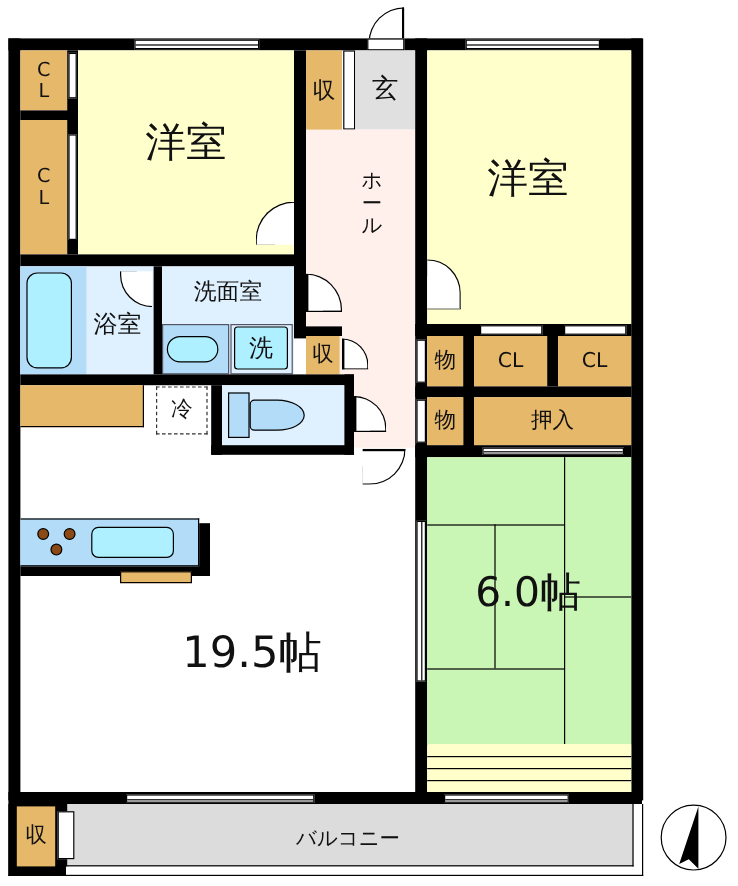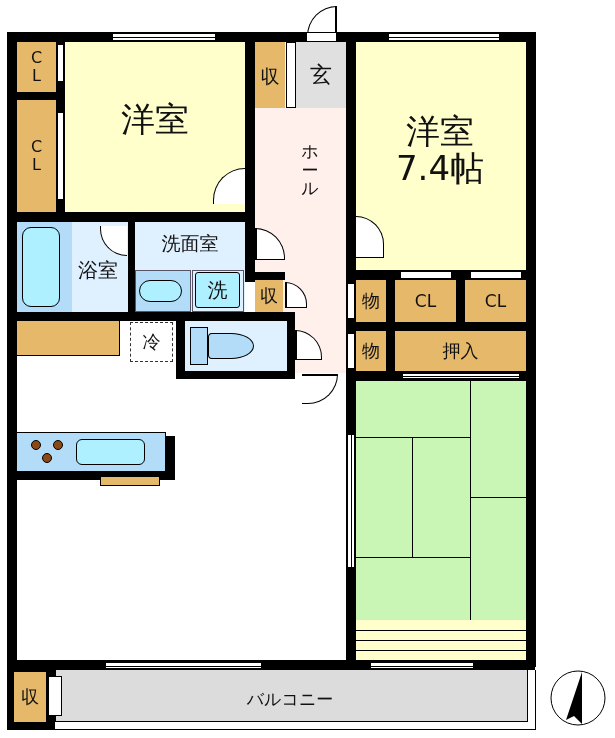--- a/index.html
+++ b/index.html
@@ -58,21 +58,20 @@
 <div class="lbl" style="left:290px;top:120px;width:40px;height:100px;font-size:17px;">ホ
 ー
 ル</div>
 
 <div class="wall" style="left:346px;top:32px;width:10px;height:635px;"></div>
 <div class="abs" style="left:356px;top:216px;width:28px;height:42px;background:#fff;border:1px solid #000;border-left:2px solid #000;border-radius:0 28px 0 0;"></div>
 
 <div class="abs" style="left:356px;top:42px;width:170px;height:228px;background:#ffffcc;"></div>
 <div class="lbl" style="left:370px;top:100px;width:140px;height:100px;flex-direction:column;font-size:34px;">
   <span>洋室</span>
-  <span>7.4帖</span>
 </div>
 <div class="abs" style="left:356px;top:216px;width:28px;height:42px;background:#fff;border:1px solid #000;border-left:none;border-radius:0 40px 0 0;"></div>
 
 <div class="wall" style="left:346px;top:270px;width:180px;height:10px;"></div>
 <div class="abs" style="left:400px;top:271px;width:52px;height:8px;background:#fff;border:1px solid #000;"></div>
 <div class="abs" style="left:470px;top:271px;width:52px;height:8px;background:#fff;border:1px solid #000;"></div>
 <div class="abs storage" style="left:356px;top:280px;width:30px;height:42px;"></div>
 <div class="lbl" style="left:356px;top:280px;width:30px;height:42px;font-size:18px;">物</div>
 <div class="wall" style="left:386px;top:280px;width:9px;height:95px;"></div>
 <div class="abs storage" style="left:395px;top:280px;width:61px;height:42px;"></div>
@@ -99,20 +98,21 @@
   <div class="abs" style="left:0;top:176px;width:114px;height:1px;background:#000;"></div>
   <div class="abs" style="left:114px;top:116px;width:56px;height:1px;background:#000;"></div>
   <div class="abs" style="left:0;top:239px;width:170px;height:1px;background:#000;"></div>
 </div>
 <div class="abs" style="left:356px;top:620px;width:170px;height:40px;background:#ffffcc;">
   <div class="abs" style="left:0;top:10px;width:170px;height:1px;background:#000;"></div>
   <div class="abs" style="left:0;top:20px;width:170px;height:1px;background:#000;"></div>
   <div class="abs" style="left:0;top:30px;width:170px;height:1px;background:#000;"></div>
 </div>
 <div class="lbl" style="left:380px;top:450px;width:120px;height:90px;flex-direction:column;font-size:34px;">
+  <span>6.0帖</span>
 </div>
 <div class="vwin" style="left:347px;top:434px;width:8px;height:134px;"></div>
 
 <div class="wall" style="left:17px;top:212px;width:238px;height:10px;"></div>
 <div class="abs" style="left:17px;top:222px;width:111px;height:90px;background:#dff0ff;"></div>
 <div class="abs" style="left:17px;top:222px;width:55px;height:90px;background:#b3dcf8;"></div>
 <div class="abs" style="left:22px;top:227px;width:38px;height:80px;background:#aef0ff;border:1px solid #000;border-radius:9px;"></div>
 <div class="lbl" style="left:72px;top:250px;width:52px;height:40px;font-size:20px;">浴室</div>
 <div class="wall" style="left:128px;top:222px;width:7px;height:90px;"></div>
 <div class="abs" style="left:100px;top:226px;width:27px;height:30px;background:#fff;border:1px solid #000;border-right:none;border-top:none;border-radius:0 0 0 30px;"></div>
@@ -152,20 +152,21 @@
 <div class="abs" style="left:17px;top:432px;width:149px;height:40px;background:#b3dcf8;border:1px solid #000;border-left:none;"></div>
 <div class="wall" style="left:166px;top:436px;width:9px;height:44px;"></div>
 <div class="wall" style="left:17px;top:472px;width:158px;height:8px;"></div>
 <div class="abs" style="left:100px;top:476px;width:60px;height:10px;background:#e6b86a;border:1px solid #000;"></div>
 <div class="abs" style="left:31px;top:440px;width:10px;height:10px;border-radius:50%;background:#8b4a15;border:1px solid #000;"></div>
 <div class="abs" style="left:53px;top:440px;width:10px;height:10px;border-radius:50%;background:#8b4a15;border:1px solid #000;"></div>
 <div class="abs" style="left:42px;top:453px;width:10px;height:10px;border-radius:50%;background:#8b4a15;border:1px solid #000;"></div>
 <div class="abs" style="left:76px;top:439px;width:69px;height:26px;background:#aef0ff;border:1px solid #000;border-radius:6px;"></div>
 
 <div class="lbl" style="left:130px;top:500px;width:160px;height:90px;flex-direction:column;font-size:36px;">
+  <span>19.5帖</span>
 </div>
 
 <div class="win" style="left:105px;top:662px;width:157px;height:7px;"></div>
 <div class="win" style="left:370px;top:662px;width:104px;height:7px;"></div>
 
 <div class="abs" style="left:7px;top:670px;width:529px;height:60px;border:1px solid #000;border-top:none;background:#fff;"></div>
 <div class="abs" style="left:55px;top:670px;width:473px;height:52px;background:#dcdcdc;border:1px solid #000;border-top:none;"></div>
 <div class="lbl" style="left:200px;top:684px;width:180px;height:30px;font-size:17px;">バルコニー</div>
 <div class="wall" style="left:7px;top:670px;width:48px;height:60px;"></div>
 <div class="abs storage" style="left:14px;top:672px;width:32px;height:50px;"></div>

